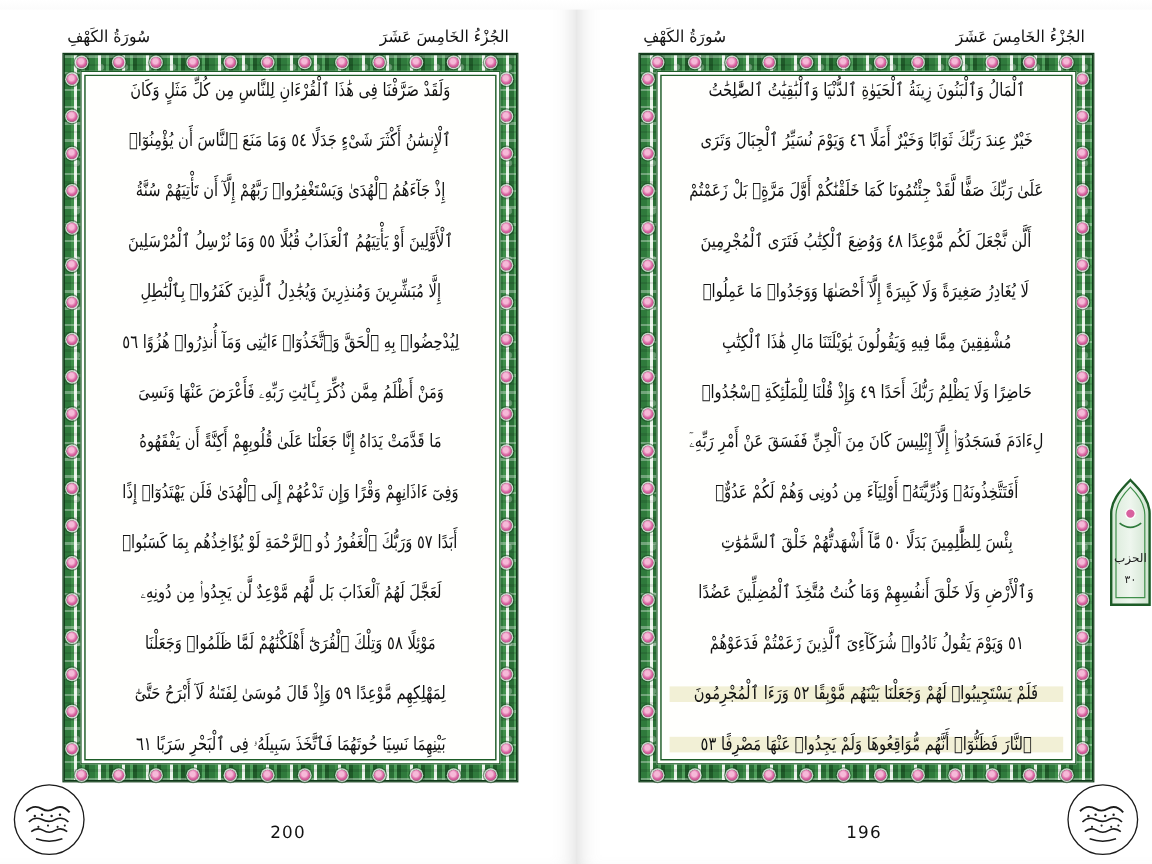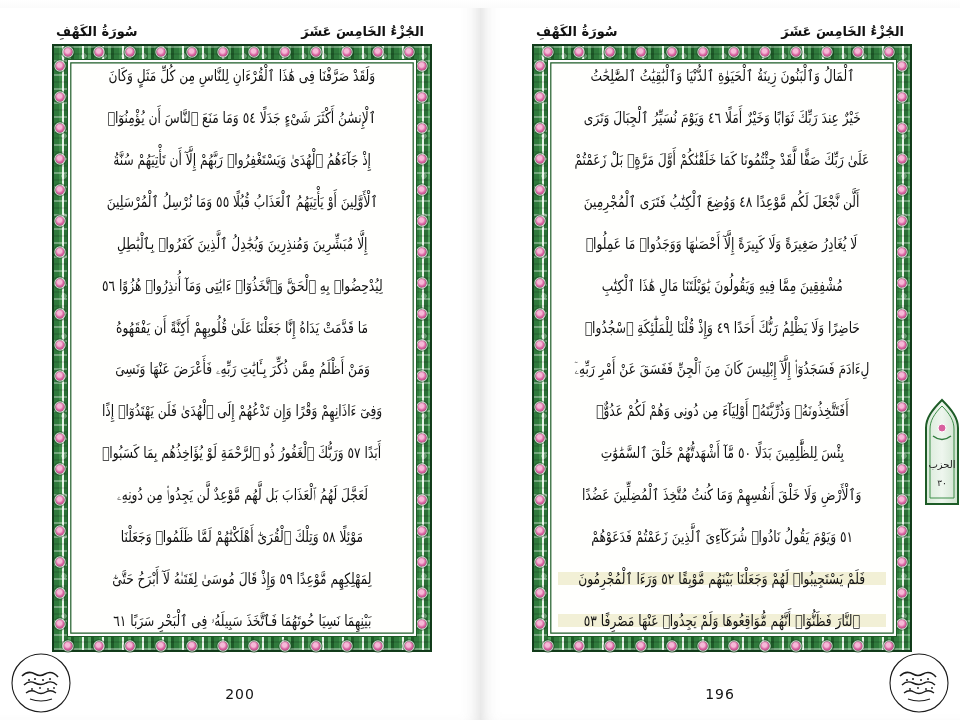--- a/index.html
+++ b/index.html
@@ -36,21 +36,20 @@
   .page.left-page{
     box-shadow:inset -14px 0 18px -14px rgba(120,120,120,.30);
   }
 
   
   .hdr{
     position:absolute;top:16px;left:0;width:480px;height:30px;
     display:flex;align-items:center;justify-content:space-between;
     padding:0 56px;box-sizing:border-box;
     z-index:12;
-    font-weight:bold;
   }
   .hdr-txt{
     font-size:13px;color:#111;direction:rtl;
     white-space:nowrap;letter-spacing:.2px;
     transform:scaleY(1.05);
   }
 
   
   .frame{
     position:absolute;
@@ -240,22 +239,22 @@
           <div class="rosette" style="left: 369px; top: 579px;"></div>
         </div>
       <div class="panel">
         <div class="lines">
             <div class="ln"><span class="t">وَلَقَدْ صَرَّفْنَا فِى هَٰذَا ٱلْقُرْءَانِ لِلنَّاسِ مِن كُلِّ مَثَلٍ وَكَانَ</span></div>
             <div class="ln"><span class="t">ٱلْإِنسَٰنُ أَكْثَرَ شَىْءٍ جَدَلًا ٥٤ وَمَا مَنَعَ ٱلنَّاسَ أَن يُؤْمِنُوٓا۟</span></div>
             <div class="ln"><span class="t">إِذْ جَآءَهُمُ ٱلْهُدَىٰ وَيَسْتَغْفِرُوا۟ رَبَّهُمْ إِلَّآ أَن تَأْتِيَهُمْ سُنَّةُ</span></div>
             <div class="ln"><span class="t">ٱلْأَوَّلِينَ أَوْ يَأْتِيَهُمُ ٱلْعَذَابُ قُبُلًا ٥٥ وَمَا نُرْسِلُ ٱلْمُرْسَلِينَ</span></div>
             <div class="ln"><span class="t">إِلَّا مُبَشِّرِينَ وَمُنذِرِينَ وَيُجَٰدِلُ ٱلَّذِينَ كَفَرُوا۟ بِٱلْبَٰطِلِ</span></div>
             <div class="ln"><span class="t">لِيُدْحِضُوا۟ بِهِ ٱلْحَقَّ وَٱتَّخَذُوٓا۟ ءَايَٰتِى وَمَآ أُنذِرُوا۟ هُزُوًا ٥٦</span></div>
+            <div class="ln"><span class="t">وَمَنْ أَظْلَمُ مِمَّن ذُكِّرَ بِـَٔايَٰتِ رَبِّهِۦ فَأَعْرَضَ عَنْهَا وَنَسِىَ</span></div>
             <div class="ln"><span class="t">مَا قَدَّمَتْ يَدَاهُ إِنَّا جَعَلْنَا عَلَىٰ قُلُوبِهِمْ أَكِنَّةً أَن يَفْقَهُوهُ</span></div>
-            <div class="ln"><span class="t">وَمَنْ أَظْلَمُ مِمَّن ذُكِّرَ بِـَٔايَٰتِ رَبِّهِۦ فَأَعْرَضَ عَنْهَا وَنَسِىَ</span></div>
             <div class="ln"><span class="t">وَفِىٓ ءَاذَانِهِمْ وَقْرًا وَإِن تَدْعُهُمْ إِلَى ٱلْهُدَىٰ فَلَن يَهْتَدُوٓا۟ إِذًا</span></div>
             <div class="ln"><span class="t">أَبَدًا ٥٧ وَرَبُّكَ ٱلْغَفُورُ ذُو ٱلرَّحْمَةِ لَوْ يُؤَاخِذُهُم بِمَا كَسَبُوا۟</span></div>
             <div class="ln"><span class="t">لَعَجَّلَ لَهُمُ ٱلْعَذَابَ بَل لَّهُم مَّوْعِدٌ لَّن يَجِدُوا۟ مِن دُونِهِۦ</span></div>
             <div class="ln"><span class="t">مَوْئِلًا ٥٨ وَتِلْكَ ٱلْقُرَىٰٓ أَهْلَكْنَٰهُمْ لَمَّا ظَلَمُوا۟ وَجَعَلْنَا</span></div>
             <div class="ln"><span class="t">لِمَهْلِكِهِم مَّوْعِدًا ٥٩ وَإِذْ قَالَ مُوسَىٰ لِفَتَىٰهُ لَآ أَبْرَحُ حَتَّىٰٓ</span></div>
             <div class="ln"><span class="t">بَيْنِهِمَا نَسِيَا حُوتَهُمَا فَٱتَّخَذَ سَبِيلَهُۥ فِى ٱلْبَحْرِ سَرَبًا ٦١</span></div>
           </div>
       </div>
     </div>
 

